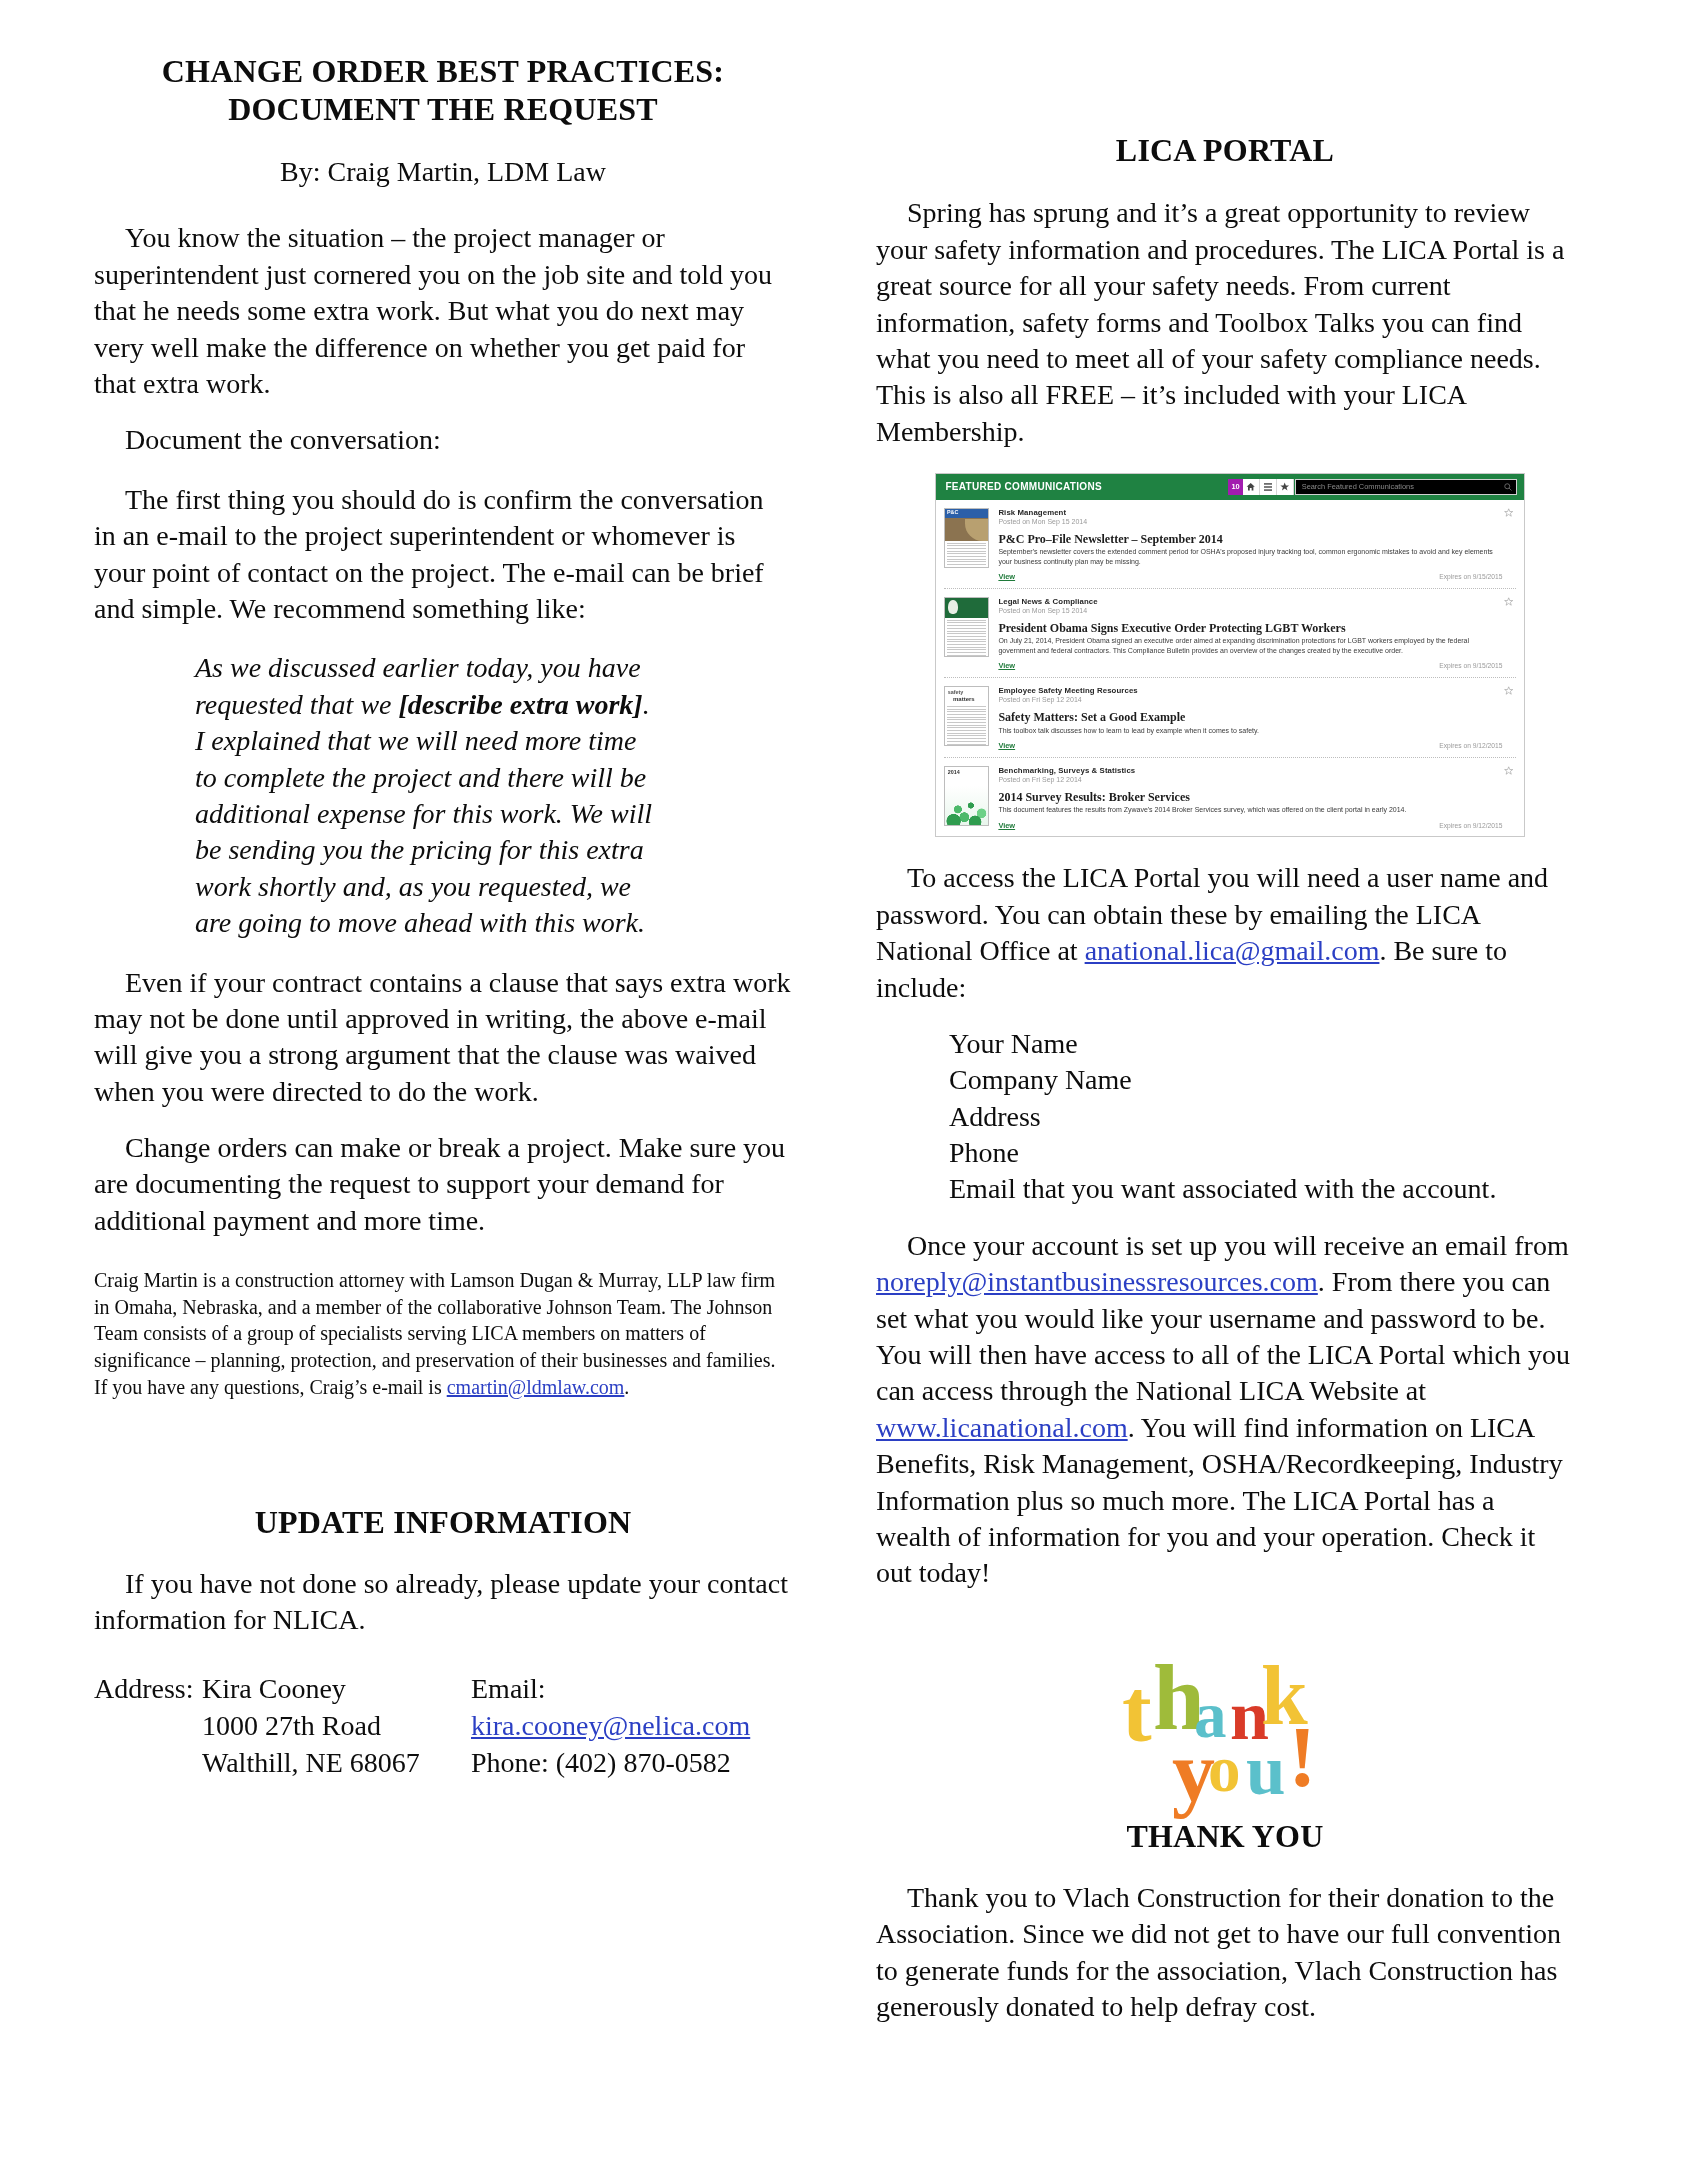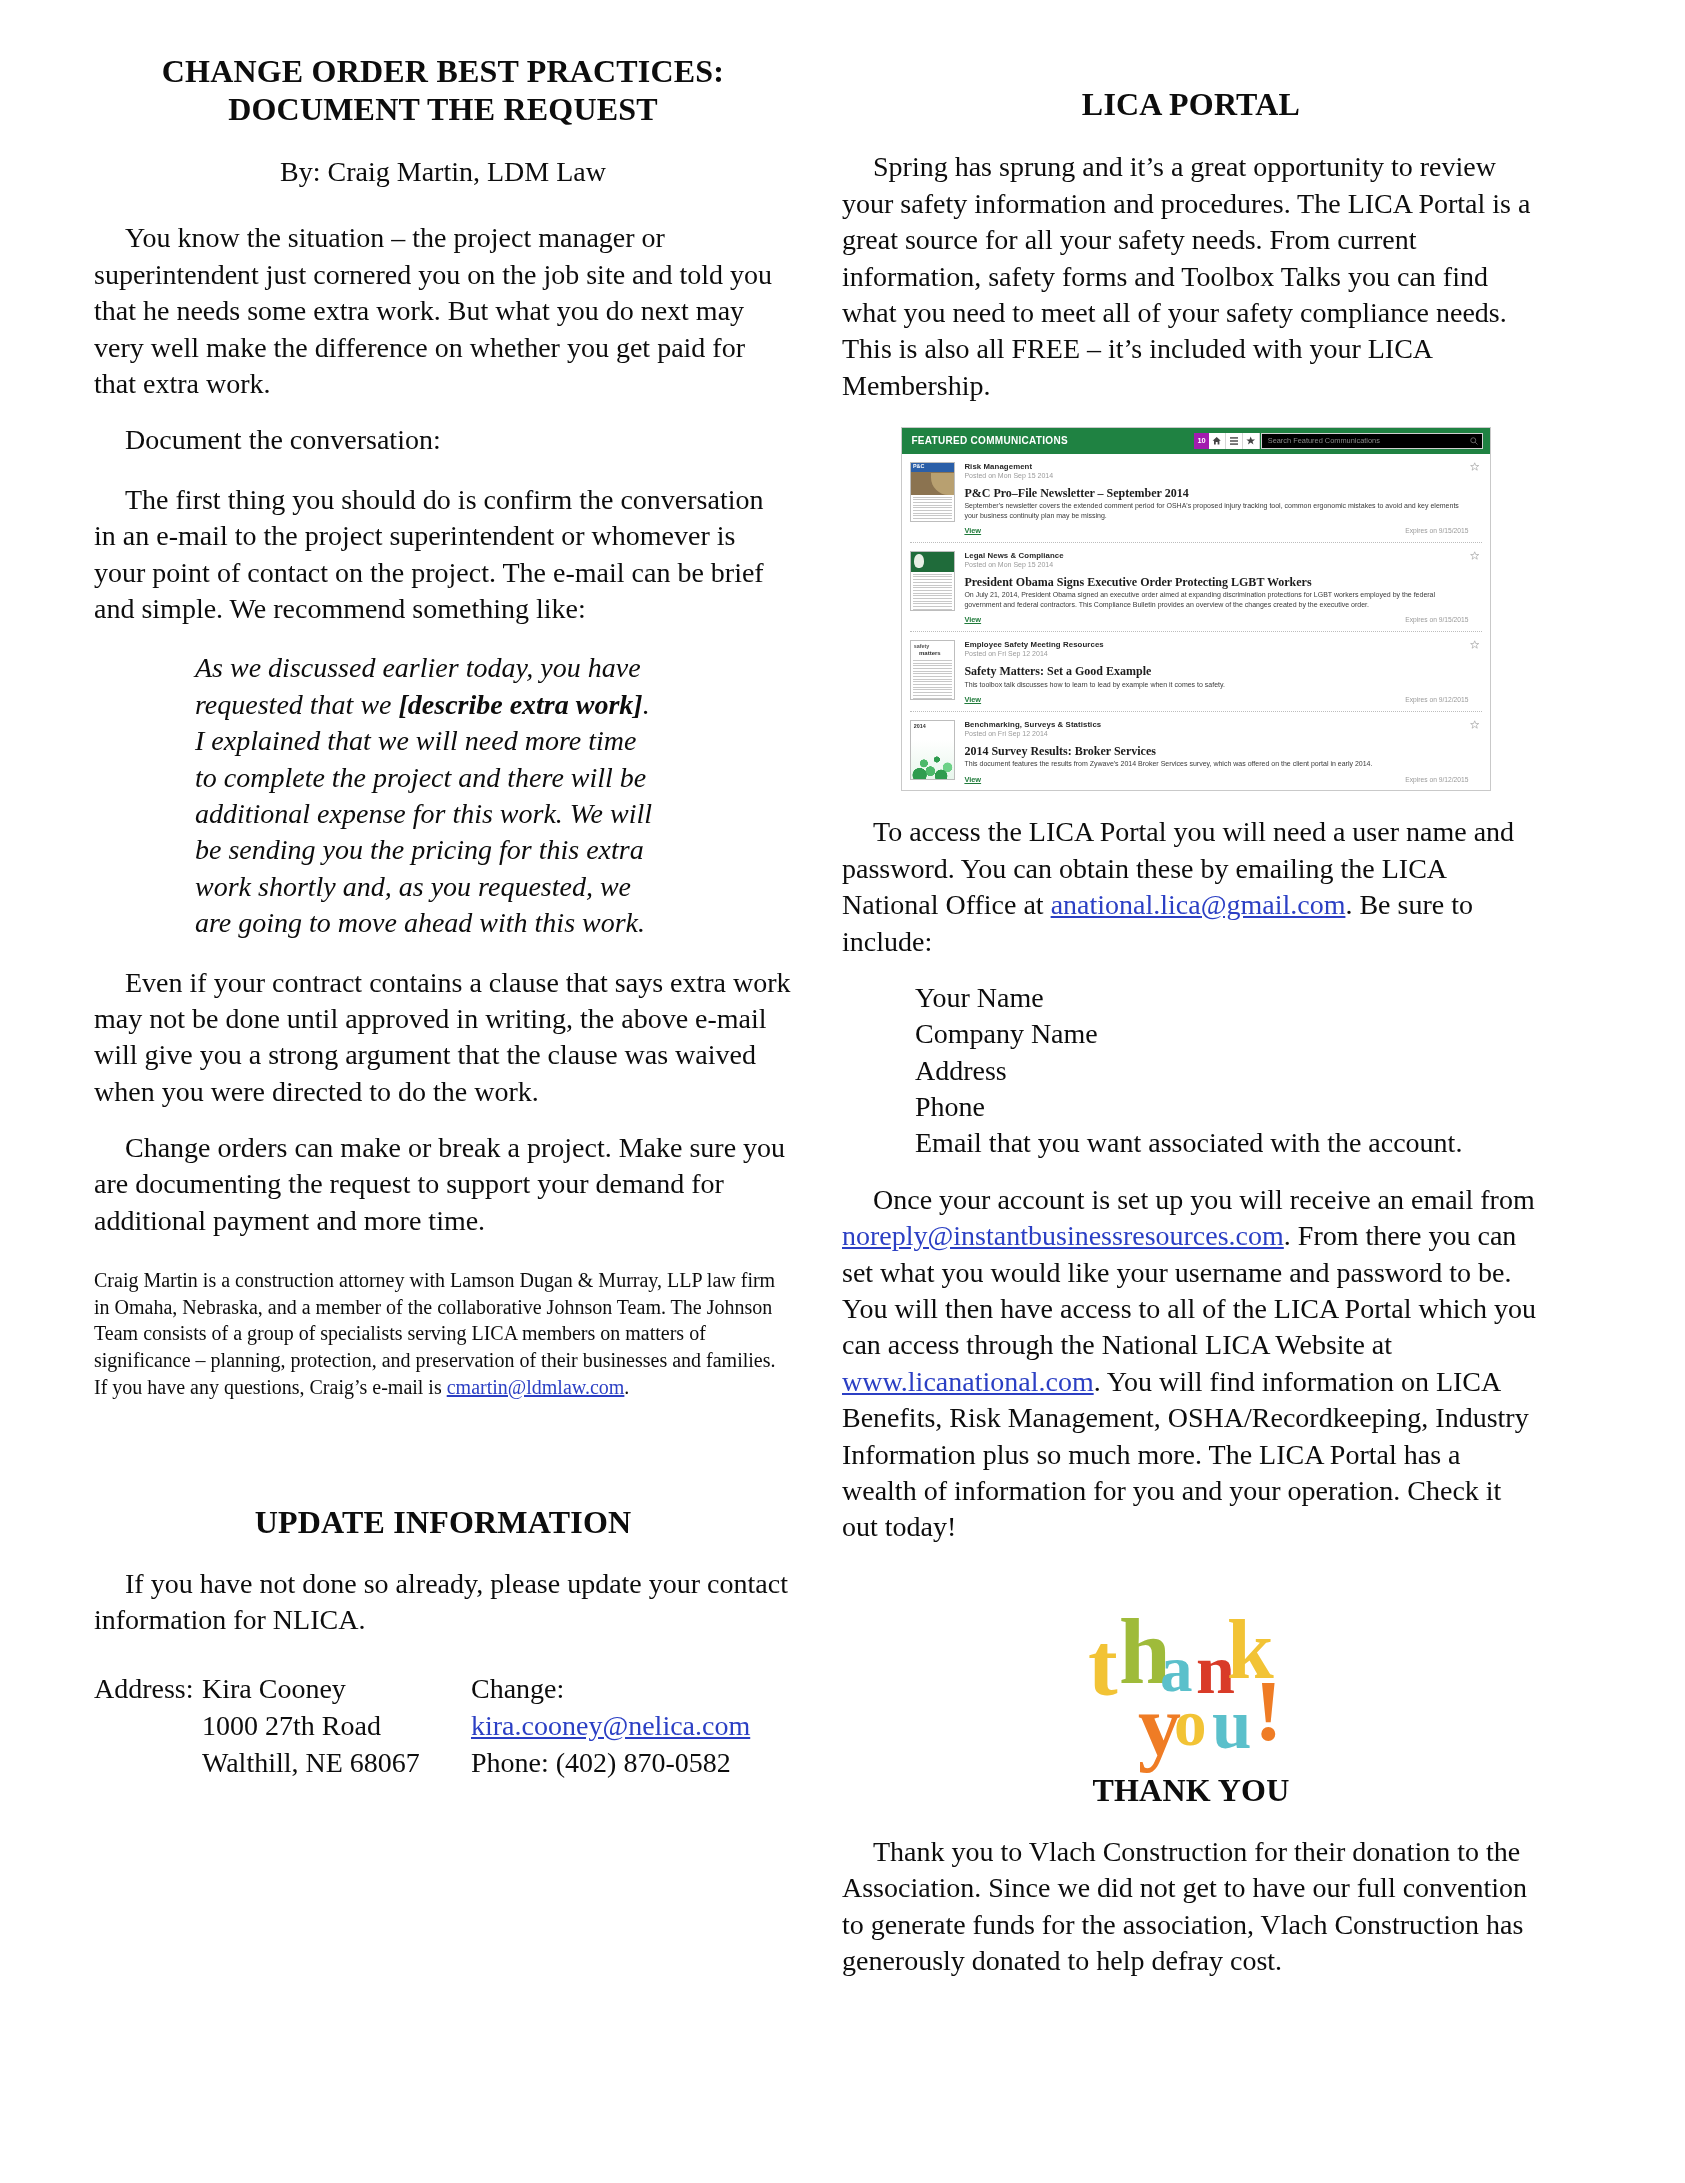--- a/index.html
+++ b/index.html
@@ -11,21 +11,21 @@
     overflow:hidden;
   }
   .page { position:relative; width:1685px; height:1693px; }
 
   .col {
     position:absolute;
     top:0;
     width:698px;
   }
   .col-left  { left:94px; }
-  .col-right { left:842px; }
+  .col-right { left:876px;margin-top:46px; }
 
   h1.section-title {
     font-family:"Liberation Serif", serif;
     font-weight:bold;
     font-size:32px;
     line-height:1.18;
     text-align:center;
     margin:0;
     letter-spacing:0.2px;
   }
@@ -201,21 +201,21 @@
     <div style="display:flex; margin-top:31px; font-size:28px; line-height:1.33;">
       <div style="flex:0 0 377px; display:flex;">
         <div style="flex:0 0 108px;">Address:</div>
         <div>
           <div>Kira Cooney</div>
           <div>1000 27th Road</div>
           <div>Walthill, NE 68067</div>
         </div>
       </div>
       <div>
-        <div>Change:</div>
+        <div>Email:</div>
         <div><a class="link" href="#">kira.cooney@nelica.com</a></div>
         <div>Phone: (402) 870-0582</div>
       </div>
     </div>
 
   </div>
 
   <div class="col col-right" style="top:86px;">
 
     <h1 class="section-title">LICA PORTAL</h1>

